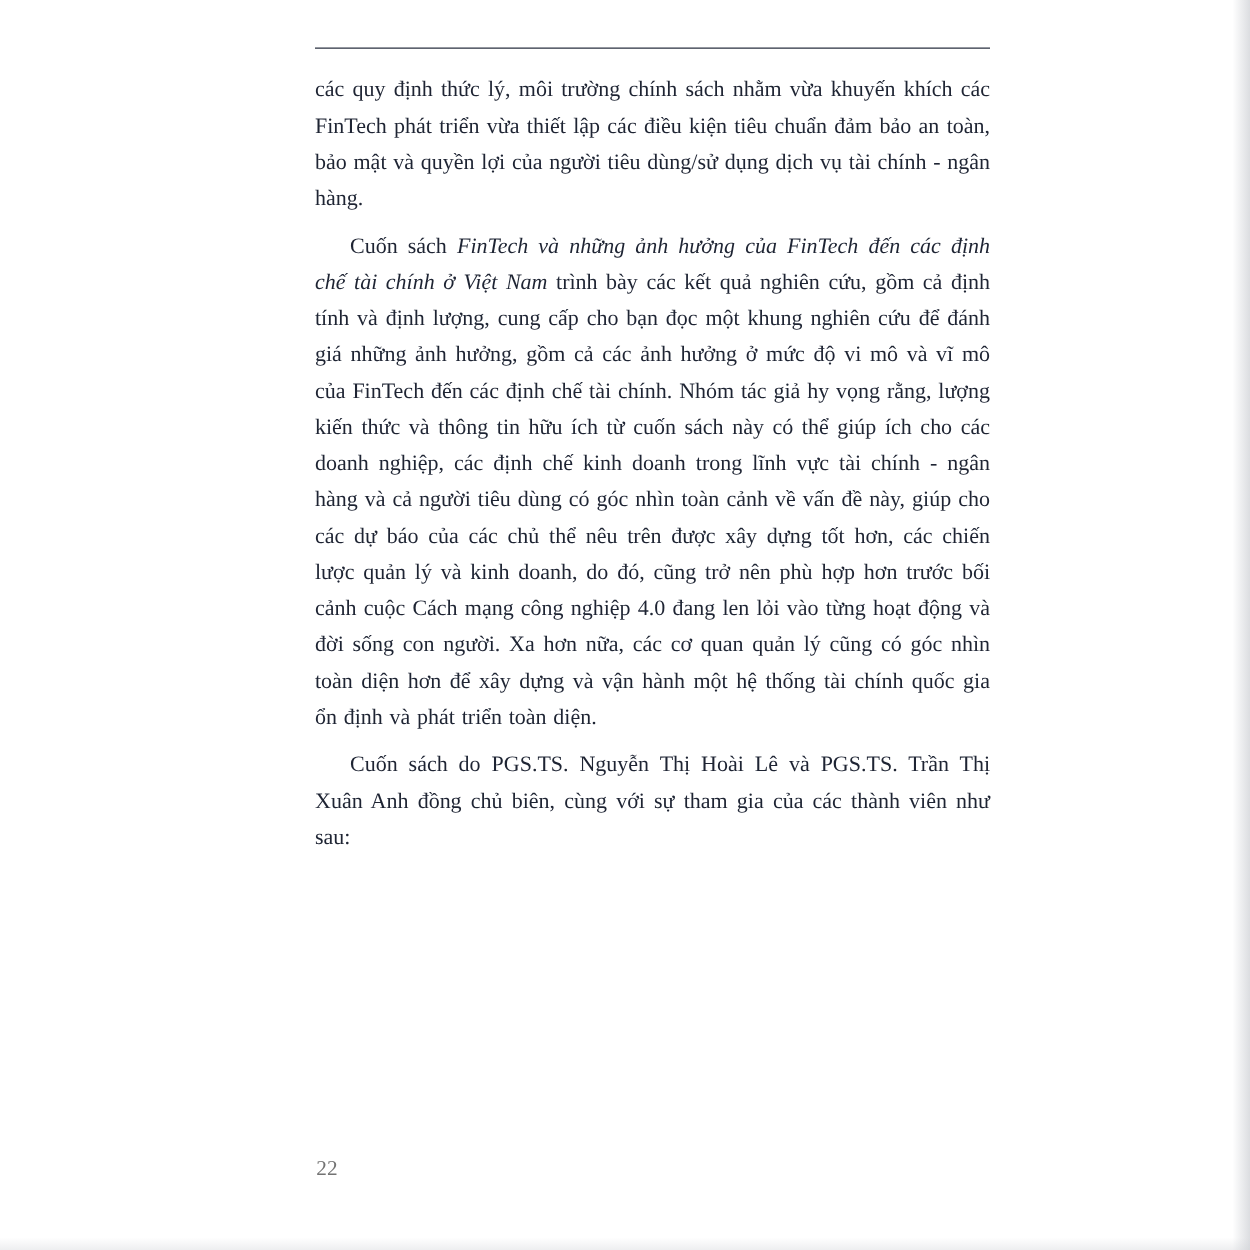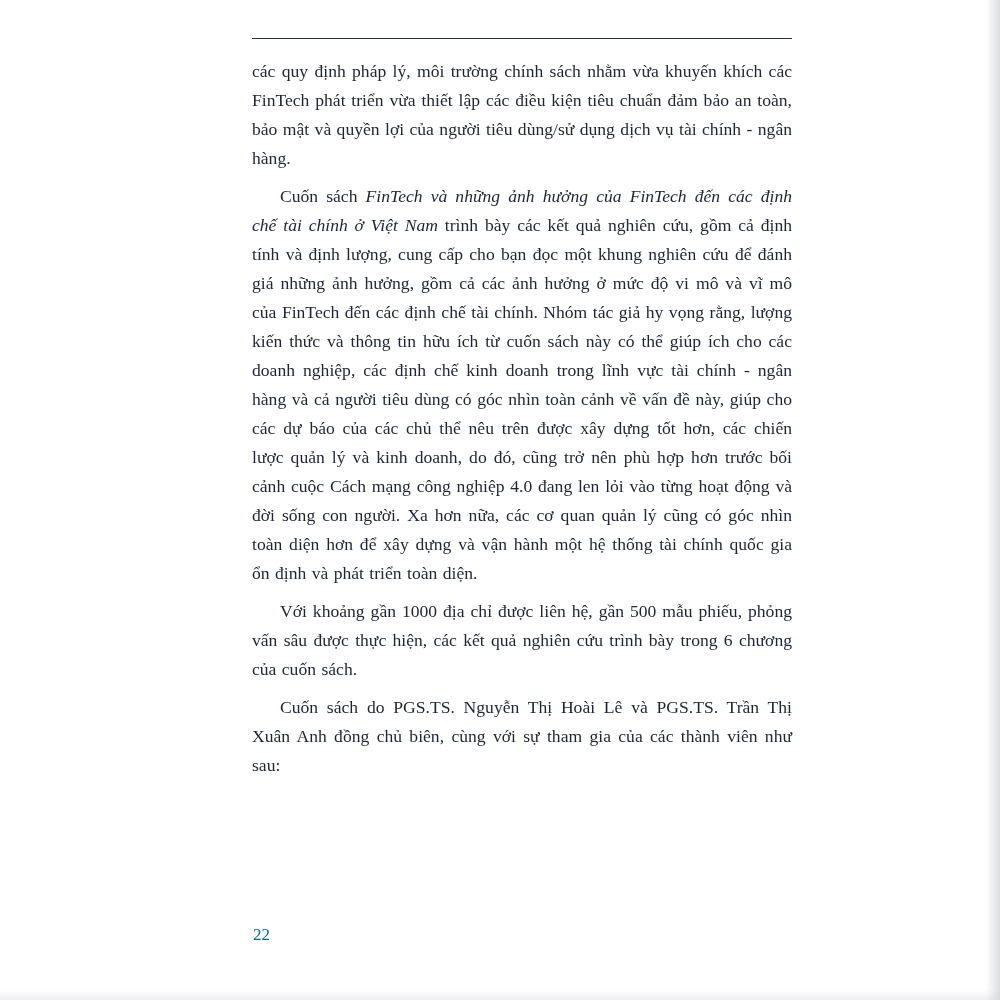--- a/index.html
+++ b/index.html
@@ -64,41 +64,40 @@
     text-indent: 12px;
   }
   .body-text .book-title {
     font-style: italic;
   }
   .page-number {
     position: absolute;
     left: 253px;
     top: 925px;
     font-size: 17px;
-    color: #0369a1;
+    color: #737373;
   }
 </style>
 </head>
 <body>
 
 <div class="scan-edge-right"></div>
 <div class="scan-edge-bottom"></div>
 
 <div class="page">
 
 
   <hr class="head-rule">
 
   <div class="body-text">
 
-    <p>các quy định pháp lý, môi trường chính sách nhằm vừa khuyến khích các FinTech phát triển vừa thiết lập các điều kiện tiêu chuẩn đảm bảo an toàn, bảo mật và quyền lợi của người tiêu dùng/sử dụng dịch vụ tài chính - ngân hàng.</p>
+    <p>các quy định thức lý, môi trường chính sách nhằm vừa khuyến khích các FinTech phát triển vừa thiết lập các điều kiện tiêu chuẩn đảm bảo an toàn, bảo mật và quyền lợi của người tiêu dùng/sử dụng dịch vụ tài chính - ngân hàng.</p>
 
     <p class="indent"><span>Cuốn sách </span><span class="book-title">FinTech và những ảnh hưởng của FinTech đến các định chế tài chính ở Việt Nam</span><span> trình bày các kết quả nghiên cứu, gồm cả định tính và định lượng, cung cấp cho bạn đọc một khung nghiên cứu để đánh giá những ảnh hưởng, gồm cả các ảnh hưởng ở mức độ vi mô và vĩ mô của FinTech đến các định chế tài chính. Nhóm tác giả hy vọng rằng, lượng kiến thức và thông tin hữu ích từ cuốn sách này có thể giúp ích cho các doanh nghiệp, các định chế kinh doanh trong lĩnh vực tài chính - ngân hàng và cả người tiêu dùng có góc nhìn toàn cảnh về vấn đề này, giúp cho các dự báo của các chủ thể nêu trên được xây dựng tốt hơn, các chiến lược quản lý và kinh doanh, do đó, cũng trở nên phù hợp hơn trước bối cảnh cuộc Cách mạng công nghiệp 4.0 đang len lỏi vào từng hoạt động và đời sống con người. Xa hơn nữa, các cơ quan quản lý cũng có góc nhìn toàn diện hơn để xây dựng và vận hành một hệ thống tài chính quốc gia ổn định và phát triển toàn diện.</span></p>
 
-    <p class="indent">Với khoảng gần 1000 địa chỉ được liên hệ, gần 500 mẫu phiếu, phỏng vấn sâu được thực hiện, các kết quả nghiên cứu trình bày trong 6 chương của cuốn sách.</p>
 
     <p class="indent">Cuốn sách do PGS.TS. Nguyễn Thị Hoài Lê và PGS.TS. Trần Thị Xuân Anh đồng chủ biên, cùng với sự tham gia của các thành viên như sau:</p>
 
 
   </div>
 </div>
 
 <div class="page-number">22</div>
 
 </body></html>

